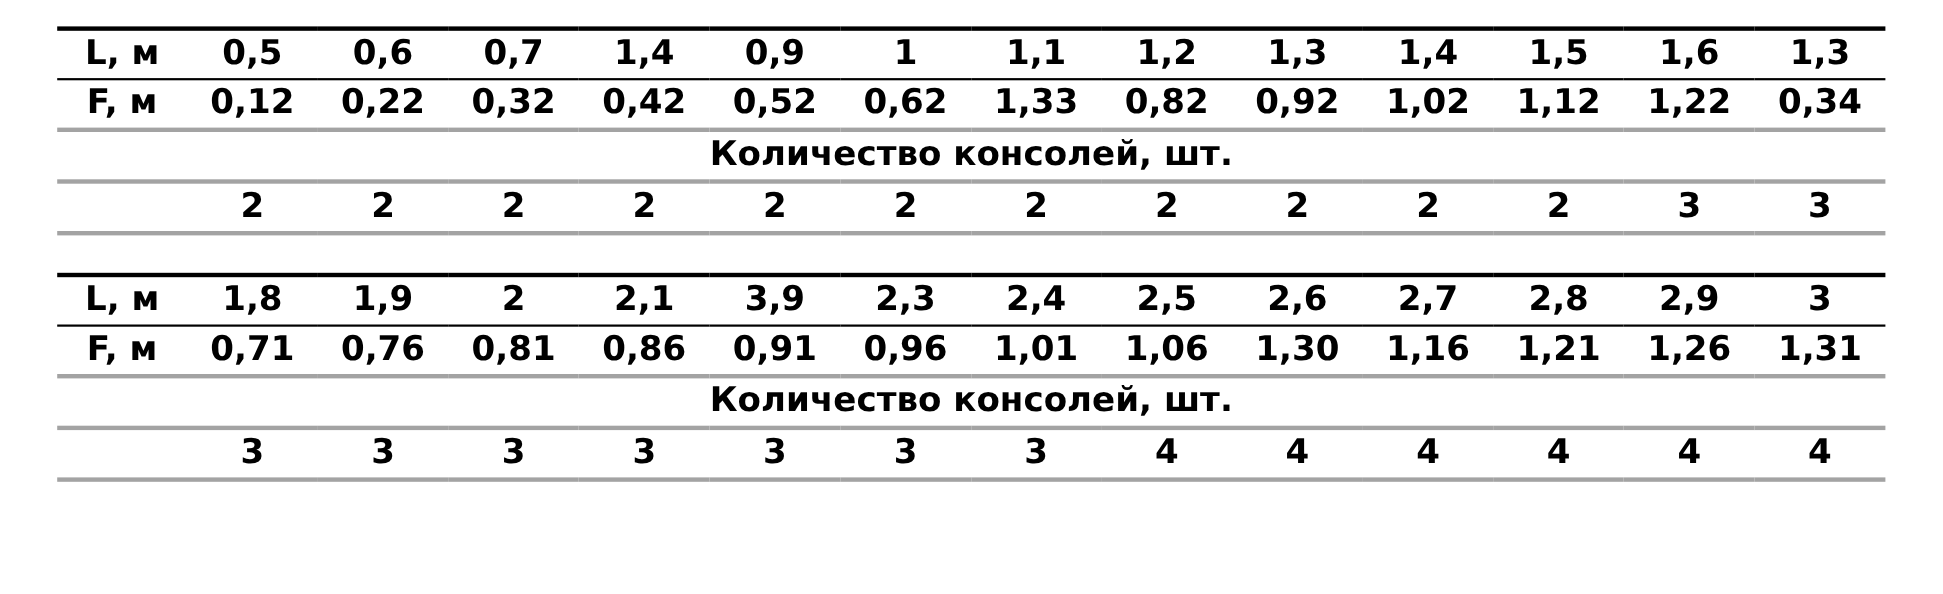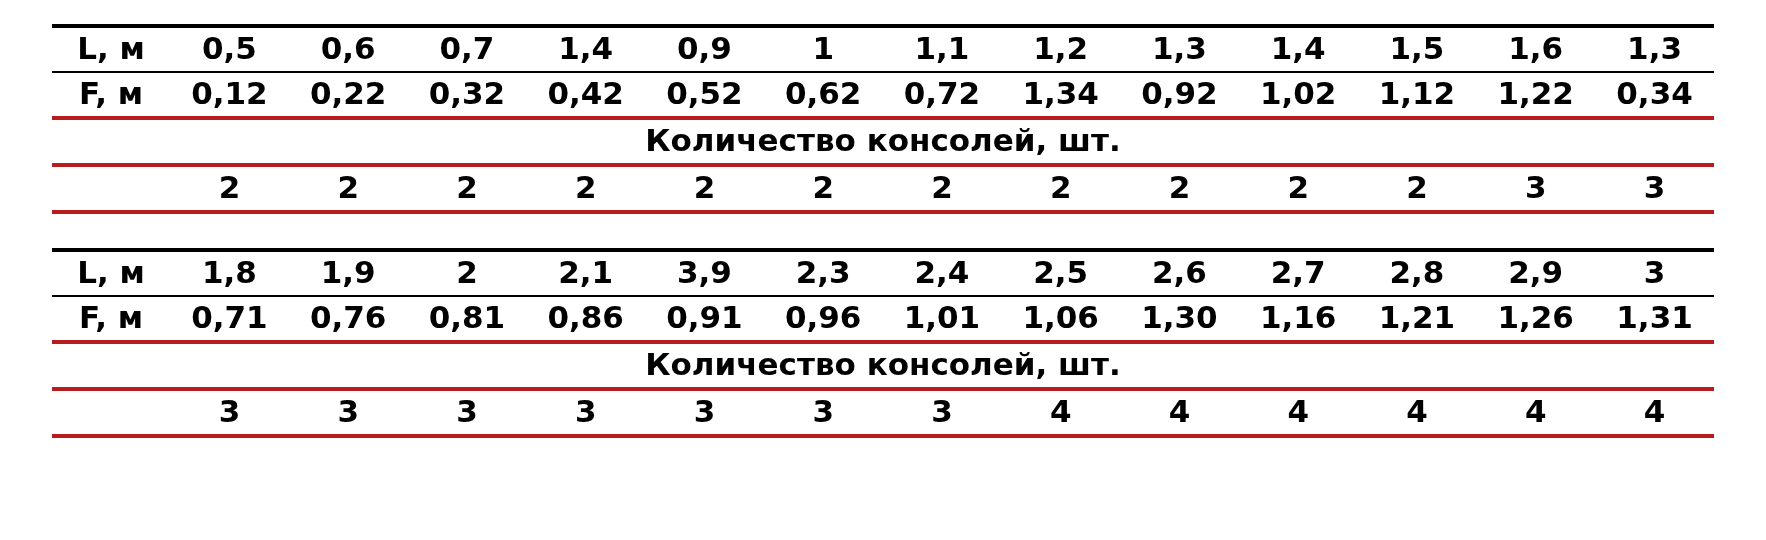--- a/index.html
+++ b/index.html
@@ -32,21 +32,21 @@
     font-weight: 700;
     line-height: 1.0;
     padding: 5px 0 7px 0;
     white-space: nowrap;
   }
   
   col.lbl { width: 118px; }
   col.dat { width: 118.7px; }
 
   .thick-top    { border-top: 4px solid #000; }
-  .thick-bottom { border-bottom: 4px solid #b91c1c; }
+  .thick-bottom { border-bottom: 4px solid #a3a3a3; }
   .thin-bottom  { border-bottom: 2px solid #000; }
 
   .lbl-cell {
     font-size: 30px;
     font-weight: 700;
     text-align: center;
   }
   .span-title {
     font-size: 31px;
     font-weight: 700;
@@ -96,22 +96,22 @@
         <td class="thick-top thin-bottom">1,3</td>
       </tr>
       <tr>
         <td class="lbl-cell thick-bottom">F, м</td>
         <td class="thick-bottom">0,12</td>
         <td class="thick-bottom">0,22</td>
         <td class="thick-bottom">0,32</td>
         <td class="thick-bottom">0,42</td>
         <td class="thick-bottom">0,52</td>
         <td class="thick-bottom">0,62</td>
-        <td class="thick-bottom">0,72</td>
-        <td class="thick-bottom">1,34</td>
+        <td class="thick-bottom">1,33</td>
+        <td class="thick-bottom">0,82</td>
         <td class="thick-bottom">0,92</td>
         <td class="thick-bottom">1,02</td>
         <td class="thick-bottom">1,12</td>
         <td class="thick-bottom">1,22</td>
         <td class="thick-bottom">0,34</td>
       </tr>
       <tr>
         <td class="span-title thick-bottom" colspan="14">Количество консолей, шт.</td>
       </tr>
       <tr>

